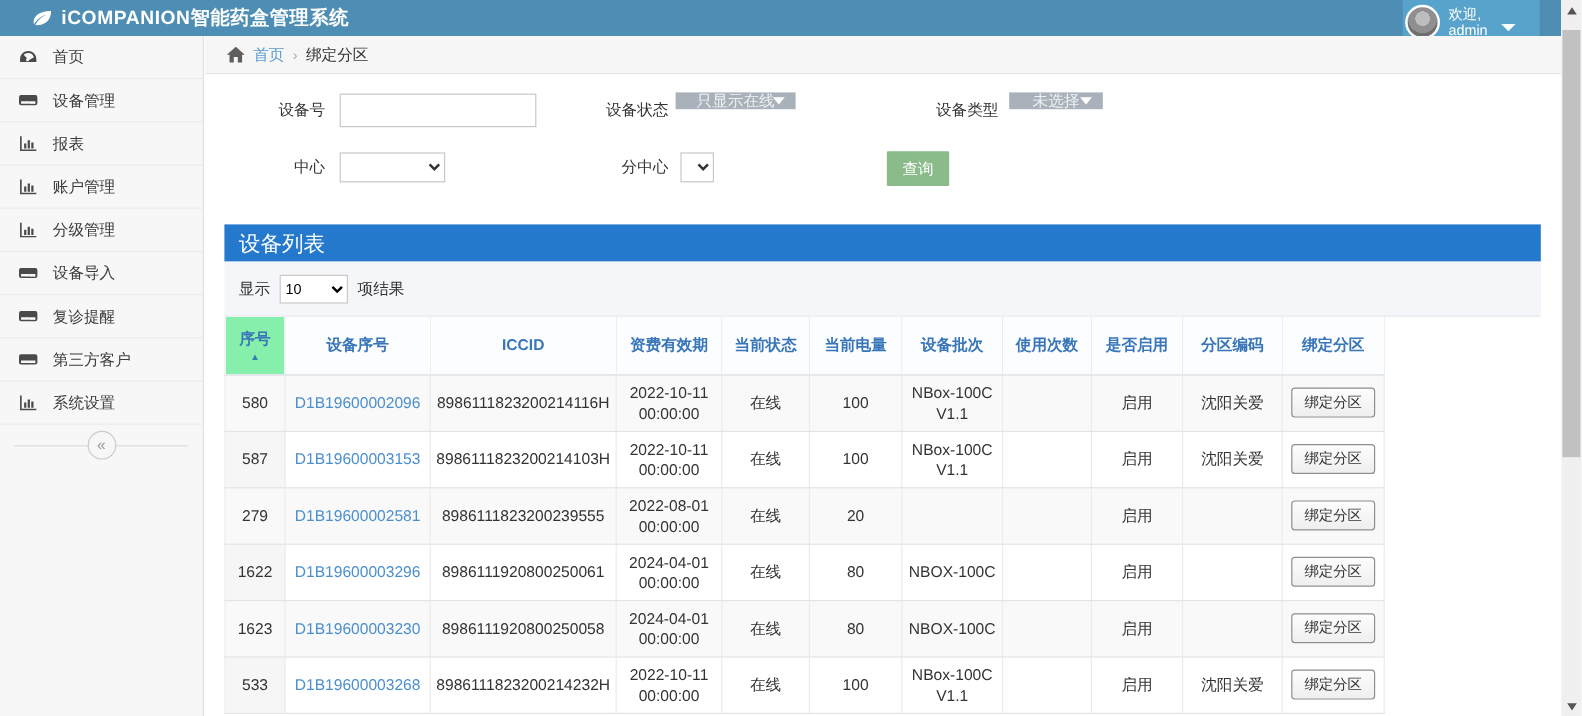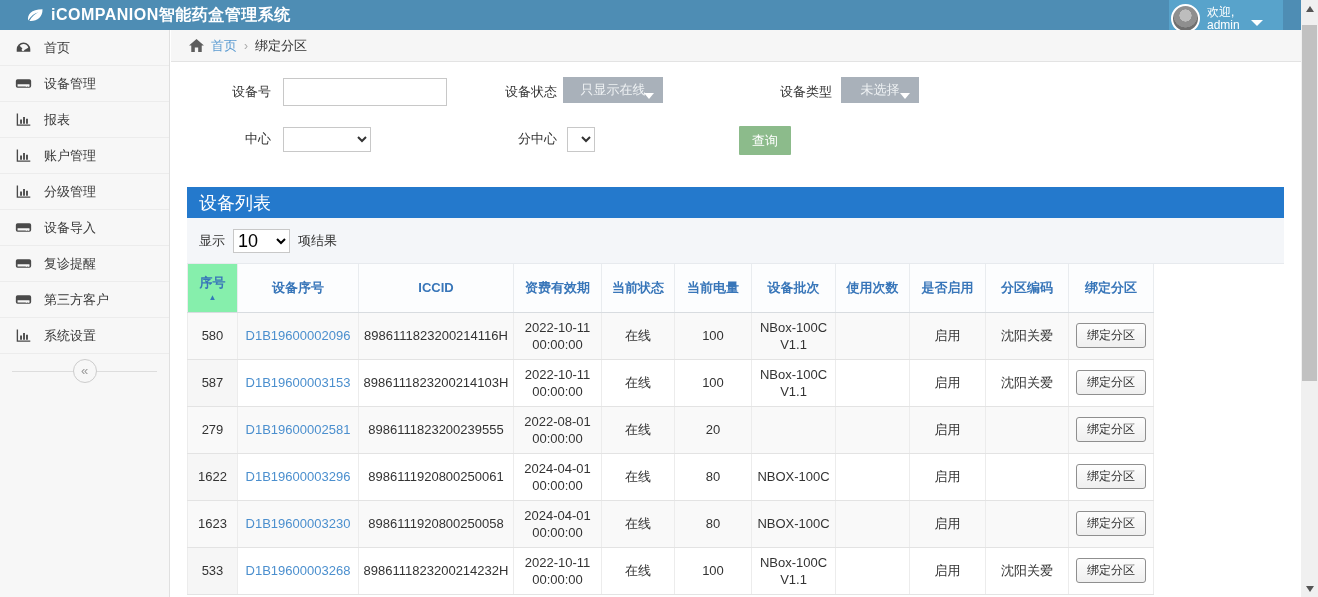--- a/index.html
+++ b/index.html
@@ -38,33 +38,33 @@
   .breadcrumb { position:absolute; left:171px; top:30px; width:1130px; height:32px; background:#f6f6f6;
     border-bottom:1px solid #e3e3e3; display:flex; align-items:center; padding-left:18px; gap:7px; }
   .bc-home { color:#5b9bd1; cursor:pointer; }
   .bc-sep { color:#aaa; font-size:12px; }
   .home-ic { width:15px; height:14px; fill:#5e5e5e; }
 
   
   .content { position:absolute; left:171px; top:62px; width:1130px; height:535px; background:#fff; }
   .flabel { position:absolute; color:#333; line-height:28px; text-align:right; }
   .txt-input { position:absolute; height:28px; border:1px solid #c8c8c8; background:#fff; padding:0 6px; font-size:13px; }
-  .gray-dd { position:absolute; height:26px; background:#a9b1ba; color:#eef1f3; border:none; font-size:13px;
+  .gray-dd { position:absolute; height:14px; background:#a9b1ba; color:#eef1f3; border:none; font-size:13px;
     display:flex; align-items:center; justify-content:center; cursor:pointer; }
   .gray-dd .dd-caret { position:absolute; right:9px; bottom:4px; width:0; height:0;
     border-left:5px solid transparent; border-right:5px solid transparent; border-top:6px solid #fff; }
   .sel { position:absolute; height:25px; border:1px solid #c8c8c8; background:#fff; font-size:13px; color:#333; }
   .btn-green { position:absolute; height:29px; background:#8cbb8b; color:#fff; border:none; font-size:13px;
     padding:0 13px; cursor:pointer; border-radius:1px; }
 
   
   .panel { position:absolute; left:16px; top:125px; width:1097px; }
   .panel-hd { height:31px; background:#2479cc; color:#fff; font-size:18px; display:flex; align-items:center; padding-left:12px; }
   .panel-tools { height:46px; background:#f4f6f9; display:flex; align-items:center; padding-left:12px; gap:8px; border-bottom:1px solid #e7eaee; }
-  .panel-tools select { height:24px; width:57px; border:1px solid #c8c8c8; background:#fff; font-size:18px; }
+  .panel-tools select { height:24px; width:57px; border:1px solid #c8c8c8; background:#fff; font-size:12px; }
 
   table.grid { border-collapse:collapse; table-layout:fixed; width:966px; background:#fff; }
   .grid th { height:48px; font-size:13px; font-weight:bold; color:#3876b9; text-align:center; vertical-align:middle;
     background:#fcfdfe; border-right:1px solid #e9ecef; border-bottom:1px solid #d8dce0; cursor:pointer; position:relative; }
   .grid th.sorted { background:#86efac;text-align:center; }
   .sort-caret { display:block; font-size:8px; line-height:7px; color:#337ab7; margin-top:2px; }
   .grid td { height:47px; text-align:center; vertical-align:middle; font-size:13px; color:#333;
     border-right:1px solid #ececec; border-bottom:1px solid #e3e3e3; padding:2px 4px; line-height:17px; }
   .grid td:first-child, .grid th:first-child { border-left:1px solid #ececec; }
   .grid tr:nth-child(odd) td { background:#f9f9f9; }

